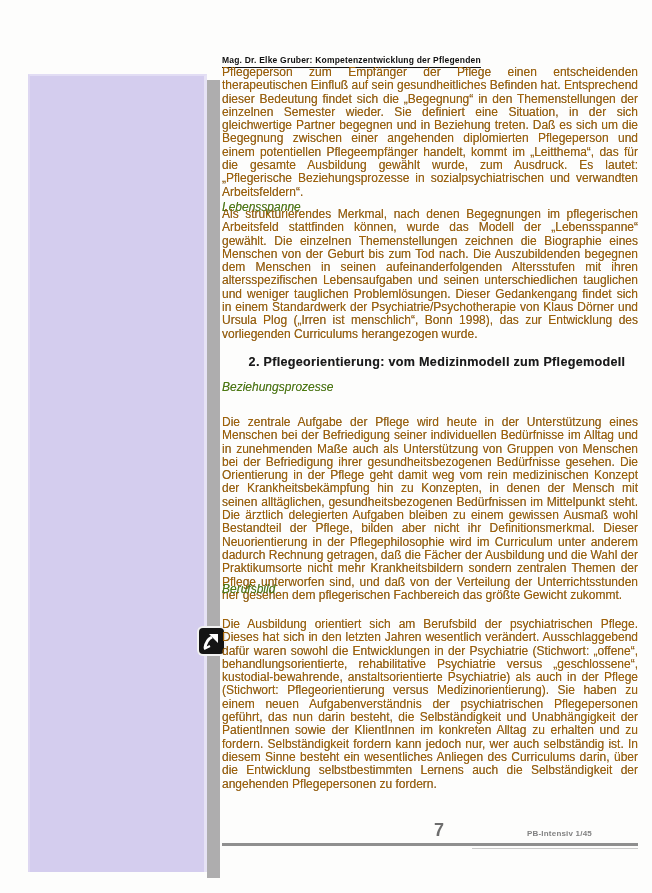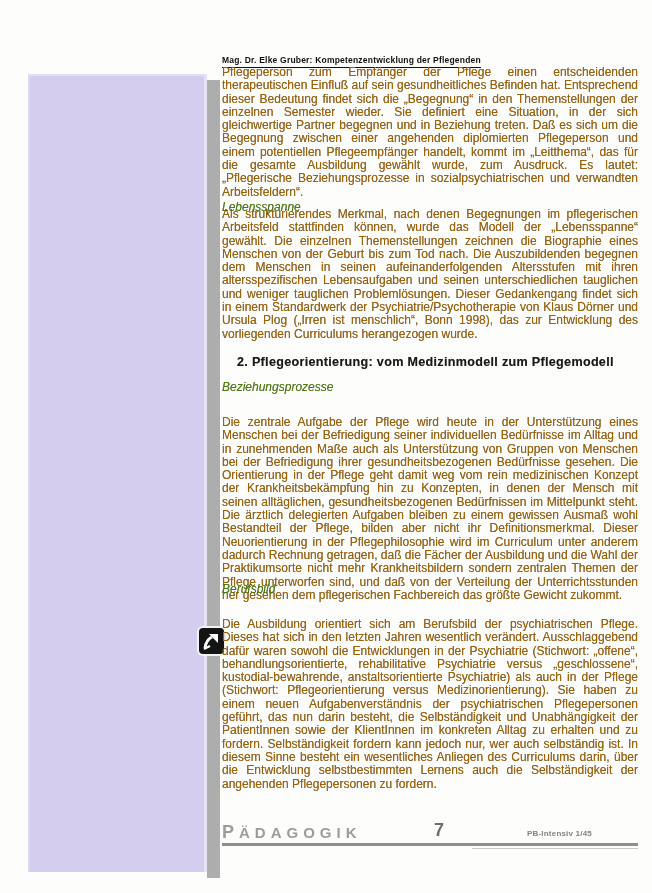--- a/index.html
+++ b/index.html
@@ -85,21 +85,21 @@
     width: 400px;
     font-size: 12.6px;
     font-weight: bold;
     letter-spacing: 0.3px;
     color: #1a1a1a;
     text-shadow: 0 0 0.4px rgba(30,30,30,0.5);
   }
   .p-intro        { top: 66px;  }
   .h-lebensspanne { top: 200px; }
   .p-lebensspanne { top: 208px; }
-  .h-chapter2     { top: 355px; }
+  .h-chapter2     { top: 355px; text-align: center; }
   .h-pflegeor     { top: 380px; }
   .p-pflegeor     { top: 416px; }
   .h-berufsbild   { top: 582px; }
   .p-berufsbild   { top: 618px; }
   
   .arrow-marker {
     position: absolute;
     left: 199px;
     top: 628px;
     width: 25px;
@@ -194,21 +194,20 @@
 
     <div class="italic-heading h-pflegeor">Beziehungsprozesse</div>
 
     <p class="body-par p-pflegeor">Die zentrale Aufgabe der Pflege wird heute in der Unterstützung eines Menschen bei der Befriedigung seiner individuellen Bedürfnisse im Alltag und in zunehmenden Maße auch als Unterstützung von Gruppen von Menschen bei der Befriedigung ihrer gesundheitsbezogenen Bedürfnisse gesehen. Die Orientierung in der Pflege geht damit weg vom rein medizinischen Konzept der Krankheitsbekämpfung hin zu Konzepten, in denen der Mensch mit seinen alltäglichen, gesundheitsbezogenen Bedürfnissen im Mittelpunkt steht. Die ärztlich delegierten Aufgaben bleiben zu einem gewissen Ausmaß wohl Bestandteil der Pflege, bilden aber nicht ihr Definitionsmerkmal. Dieser Neuorientierung in der Pflegephilosophie wird im Curriculum unter anderem dadurch Rechnung getragen, daß die Fächer der Ausbildung und die Wahl der Praktikumsorte nicht mehr Krankheitsbildern sondern zentralen Themen der Pflege unterworfen sind, und daß von der Verteilung der Unterrichtsstunden her gesehen dem pflegerischen Fachbereich das größte Gewicht zukommt.</p>
 
     <div class="italic-heading h-berufsbild">Berufsbild</div>
 
     <p class="body-par p-berufsbild">Die Ausbildung orientiert sich am Berufsbild der psychiatrischen Pflege. Dieses hat sich in den letzten Jahren wesentlich verändert. Ausschlaggebend dafür waren sowohl die Entwicklungen in der Psychiatrie (Stichwort: „offene“, behandlungsorientierte, rehabilitative Psychiatrie versus „geschlossene“, kustodial-bewahrende, anstaltsorientierte Psychiatrie) als auch in der Pflege (Stichwort: Pflegeorientierung versus Medizinorientierung). Sie haben zu einem neuen Aufgabenverständnis der psychiatrischen Pflegepersonen geführt, das nun darin besteht, die Selbständigkeit und Unabhängigkeit der PatientInnen sowie der KlientInnen im konkreten Alltag zu erhalten und zu fordern. Selbständigkeit fordern kann jedoch nur, wer auch selbständig ist. In diesem Sinne besteht ein wesentliches Anliegen des Curriculums darin, über die Entwicklung selbstbestimmten Lernens auch die Selbständigkeit der angehenden Pflegepersonen zu fordern.</p>
 
     <div class="footer">
-      <div class="footer-rubric">Pädagogik</div>
       <div class="footer-pagenum">7</div>
       <div class="footer-issue">PB-Intensiv 1/45</div>
       <div class="footer-rule"></div>
       <div class="footer-rule-thin"></div>
     </div>
 
   </div>
 </div>
 
 </body></html>

